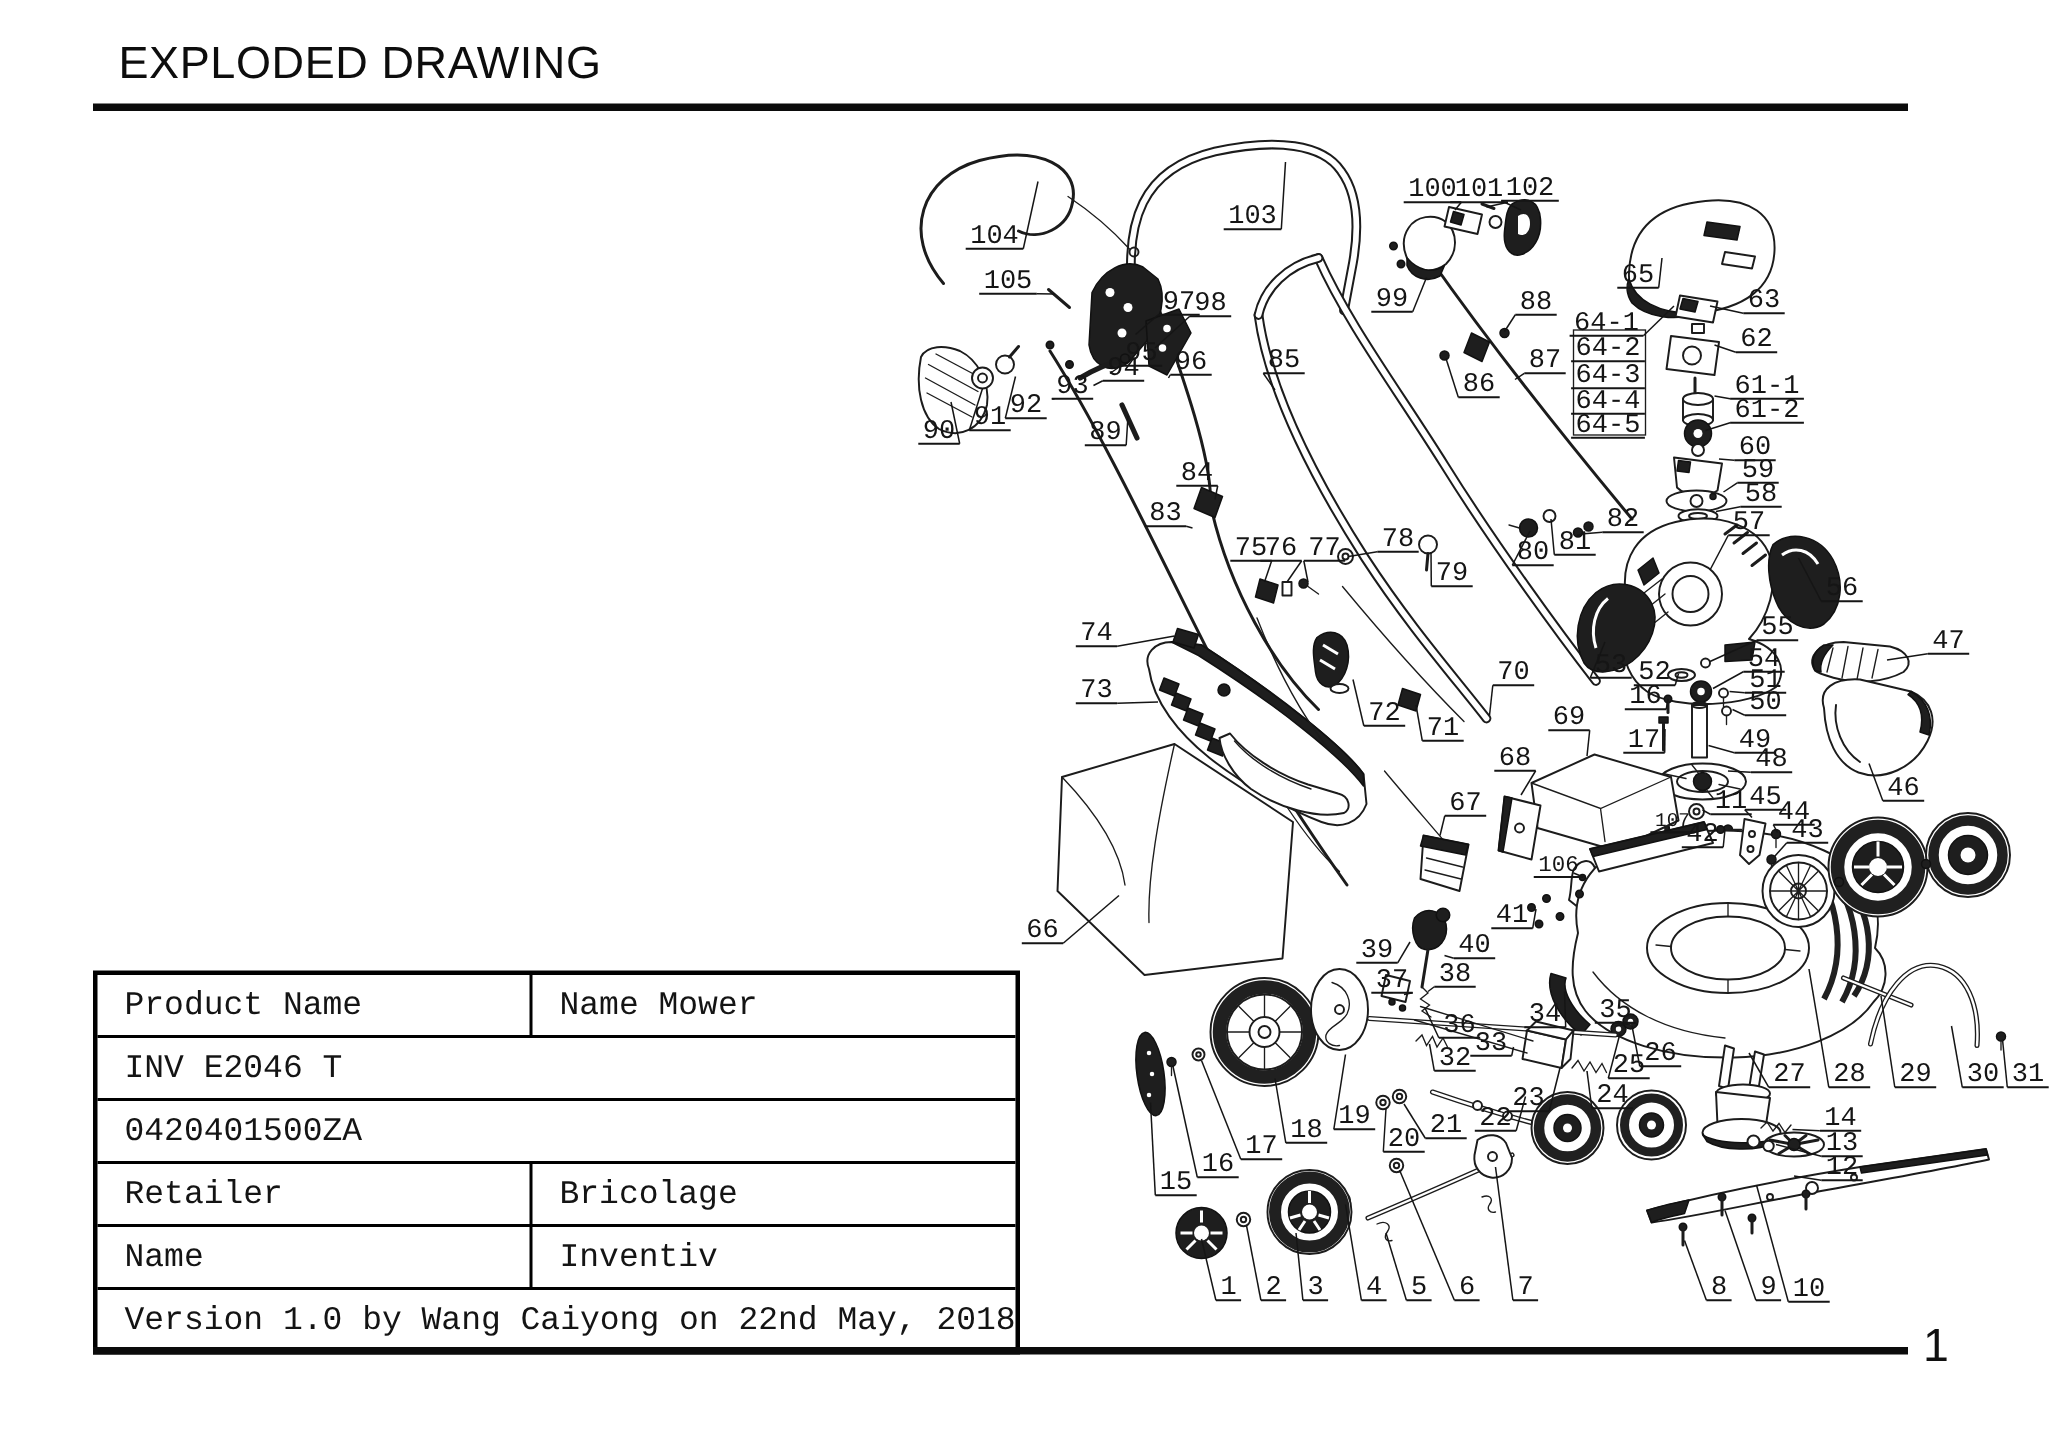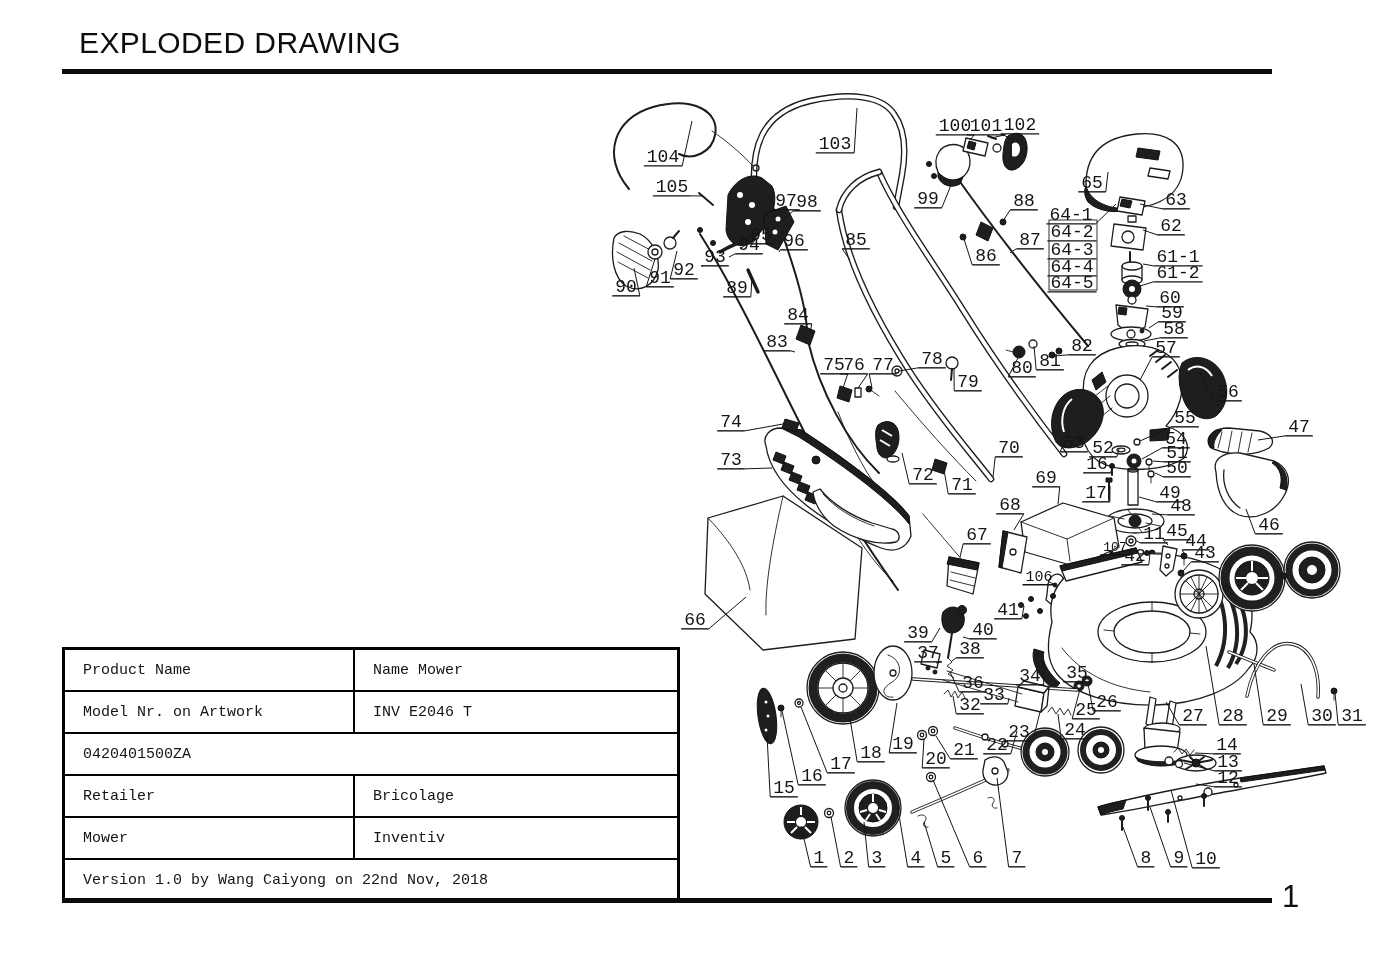--- a/index.html
+++ b/index.html
@@ -12,21 +12,21 @@
   #rule-bottom{left:62px;top:898px;width:1210px}
   .pagenum{position:absolute;left:1282px;top:879px;font-size:31px;color:#101010}
   #diagram{position:absolute;left:0;top:0}
 
   
   .infotable{position:absolute;left:62px;top:647px;width:618px;height:256px;
              border:3px solid #000;box-sizing:border-box;background:#fff;
              display:flex;flex-direction:column}
   .trow{flex:1;display:flex;border-top:2px solid #000}
   .trow:first-child{border-top:none}
-  .tcell{font-family:"Liberation Mono","DejaVu Sans Mono",monospace;font-size:15px;
+  .tcell{font-family:"Liberation Mono","DejaVu Sans Mono",monospace;font-size:22px;
          color:#141414;display:flex;align-items:center;padding-left:18px;
          box-sizing:border-box;white-space:nowrap}
   .tlabel{width:290px;border-right:2px solid #000}
   .tvalue{flex:1}
   .tfooter{flex:1;display:flex}
 
   
   .s{stroke:#1c1c1c;stroke-width:1.3;fill:none;stroke-linecap:round;stroke-linejoin:round}
   .sw{stroke:#1c1c1c;stroke-width:1.3;fill:#fff;stroke-linejoin:round}
   .dk{stroke:#111;stroke-width:1;fill:#1e1e1e;stroke-linejoin:round}
@@ -976,33 +976,32 @@
 
 <div class="title">EXPLODED DRAWING</div>
 <div class="rule" id="rule-top"></div>
 
 <div class="infotable">
   <div class="trow">
     <div class="tcell tlabel">Product Name</div>
     <div class="tcell tvalue">Name Mower</div>
   </div>
   <div class="trow">
-    <div class="tcell tlabel">Model Nr. on Artwork</div>
     <div class="tcell tvalue">INV E2046 T</div>
   </div>
   <div class="trow">
     <div class="tcell tvalue">0420401500ZA</div>
   </div>
   <div class="trow">
     <div class="tcell tlabel">Retailer</div>
     <div class="tcell tvalue">Bricolage</div>
   </div>
   <div class="trow">
-    <div class="tcell tlabel">Mower</div>
+    <div class="tcell tlabel">Name</div>
     <div class="tcell tvalue">Inventiv</div>
   </div>
   <div class="trow tfooter">
-    <div class="tcell">Version 1.0 by Wang Caiyong on 22nd Nov, 2018</div>
+    <div class="tcell">Version 1.0 by Wang Caiyong on 22nd May, 2018</div>
   </div>
 </div>
 
 <div class="rule" id="rule-bottom"></div>
 <div class="pagenum">1</div>
 
 </body></html>

